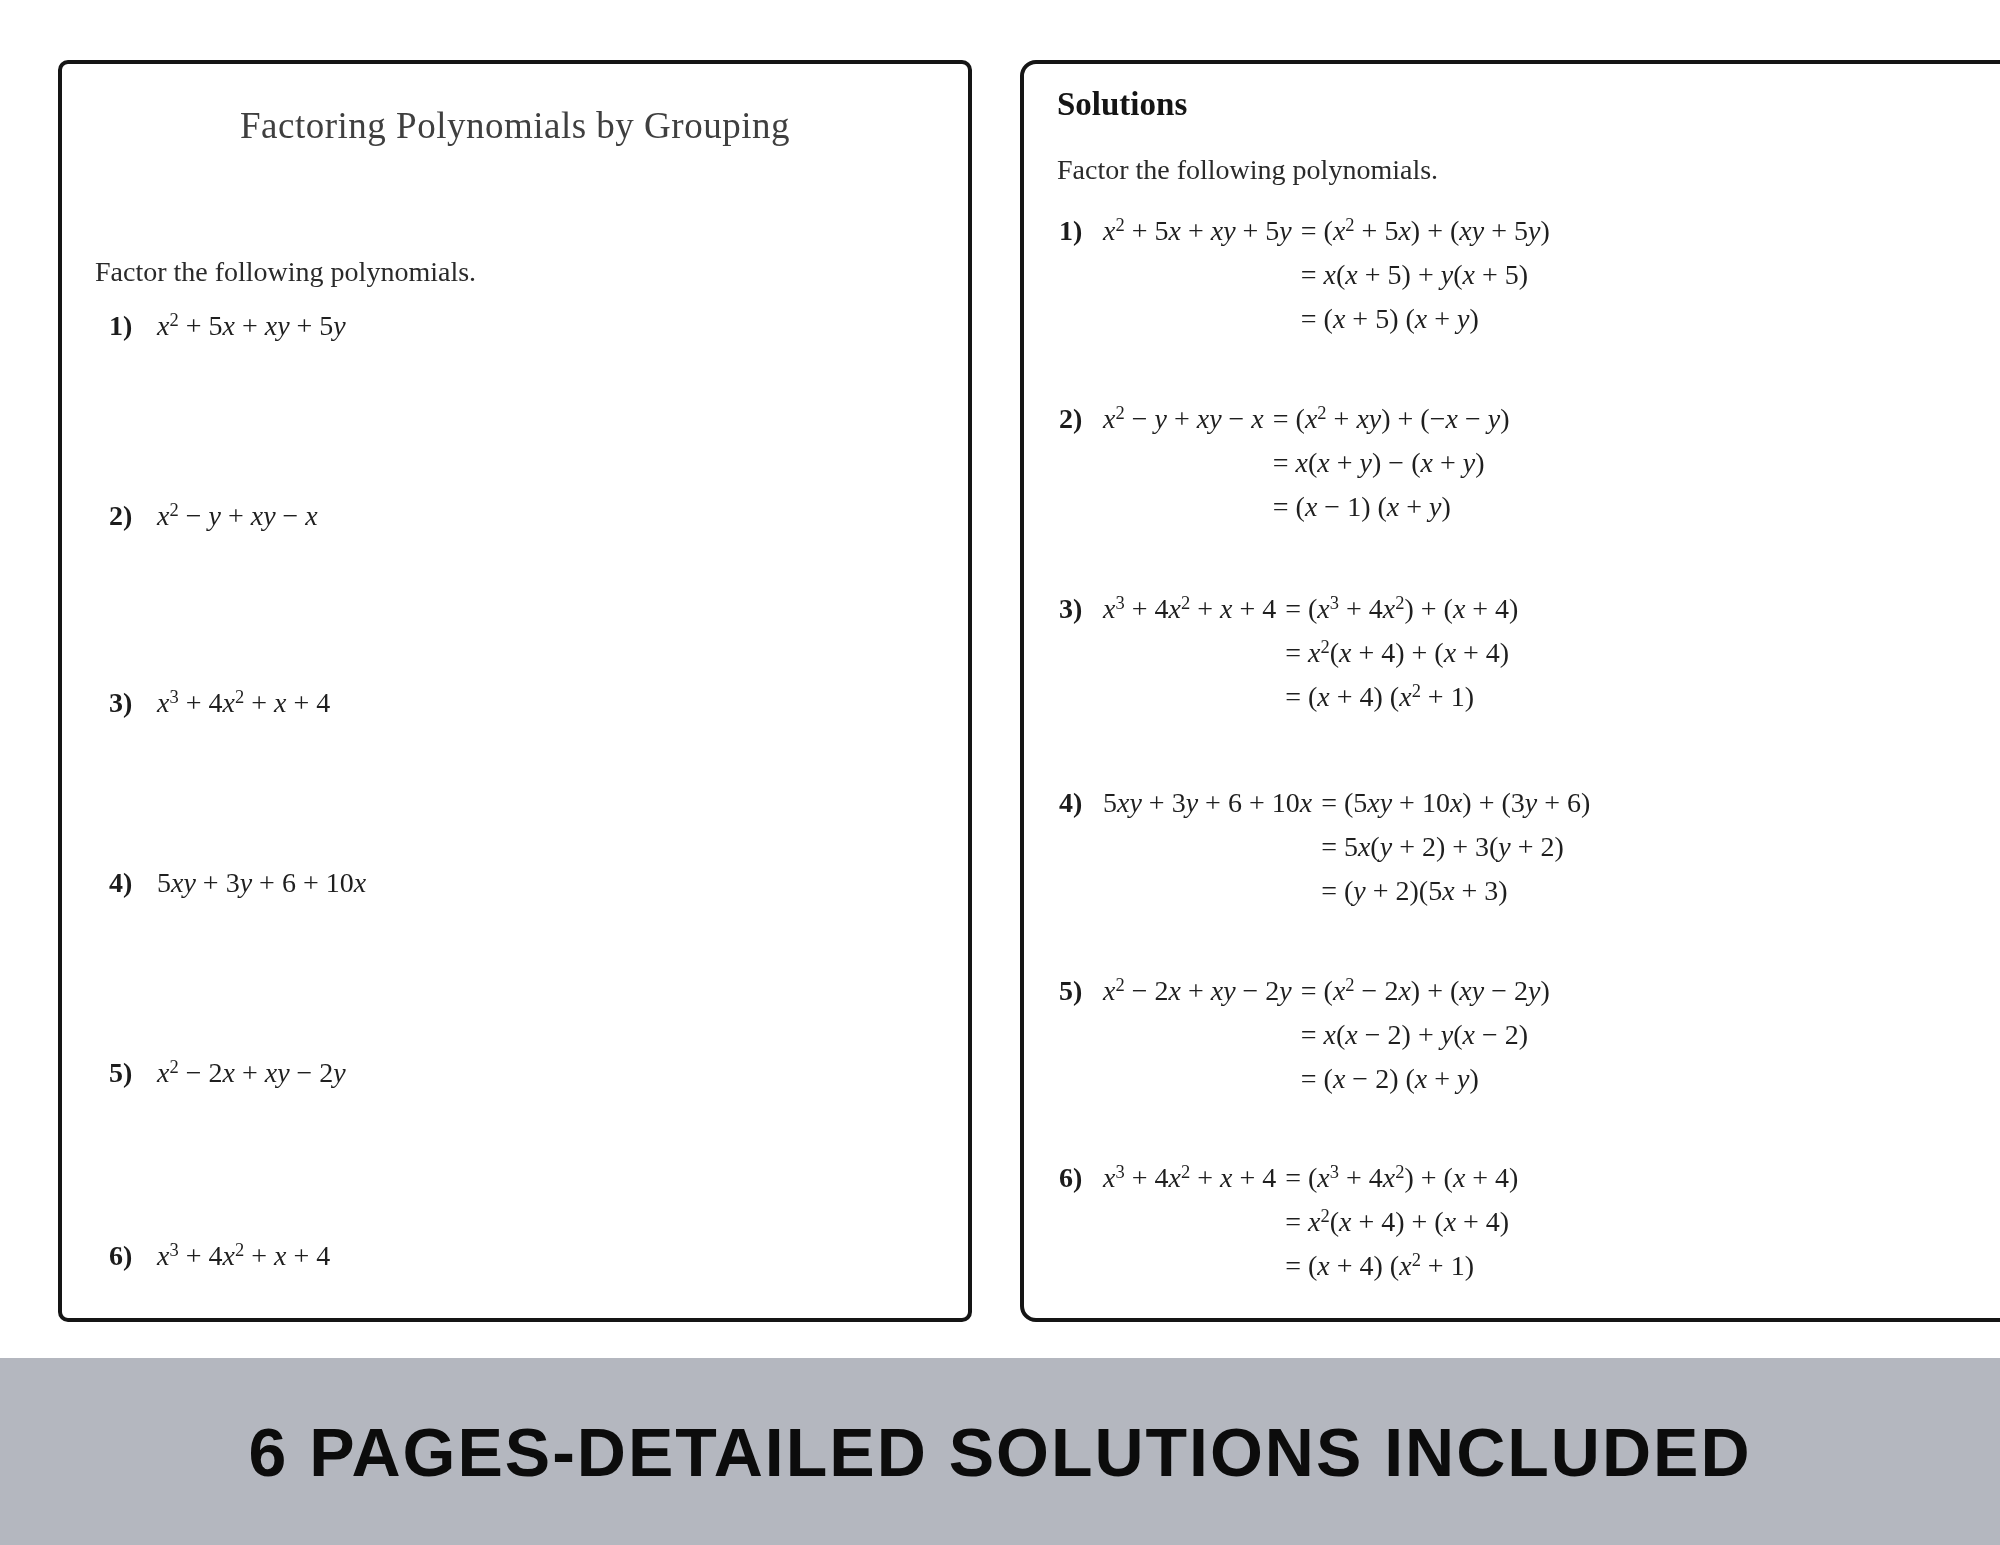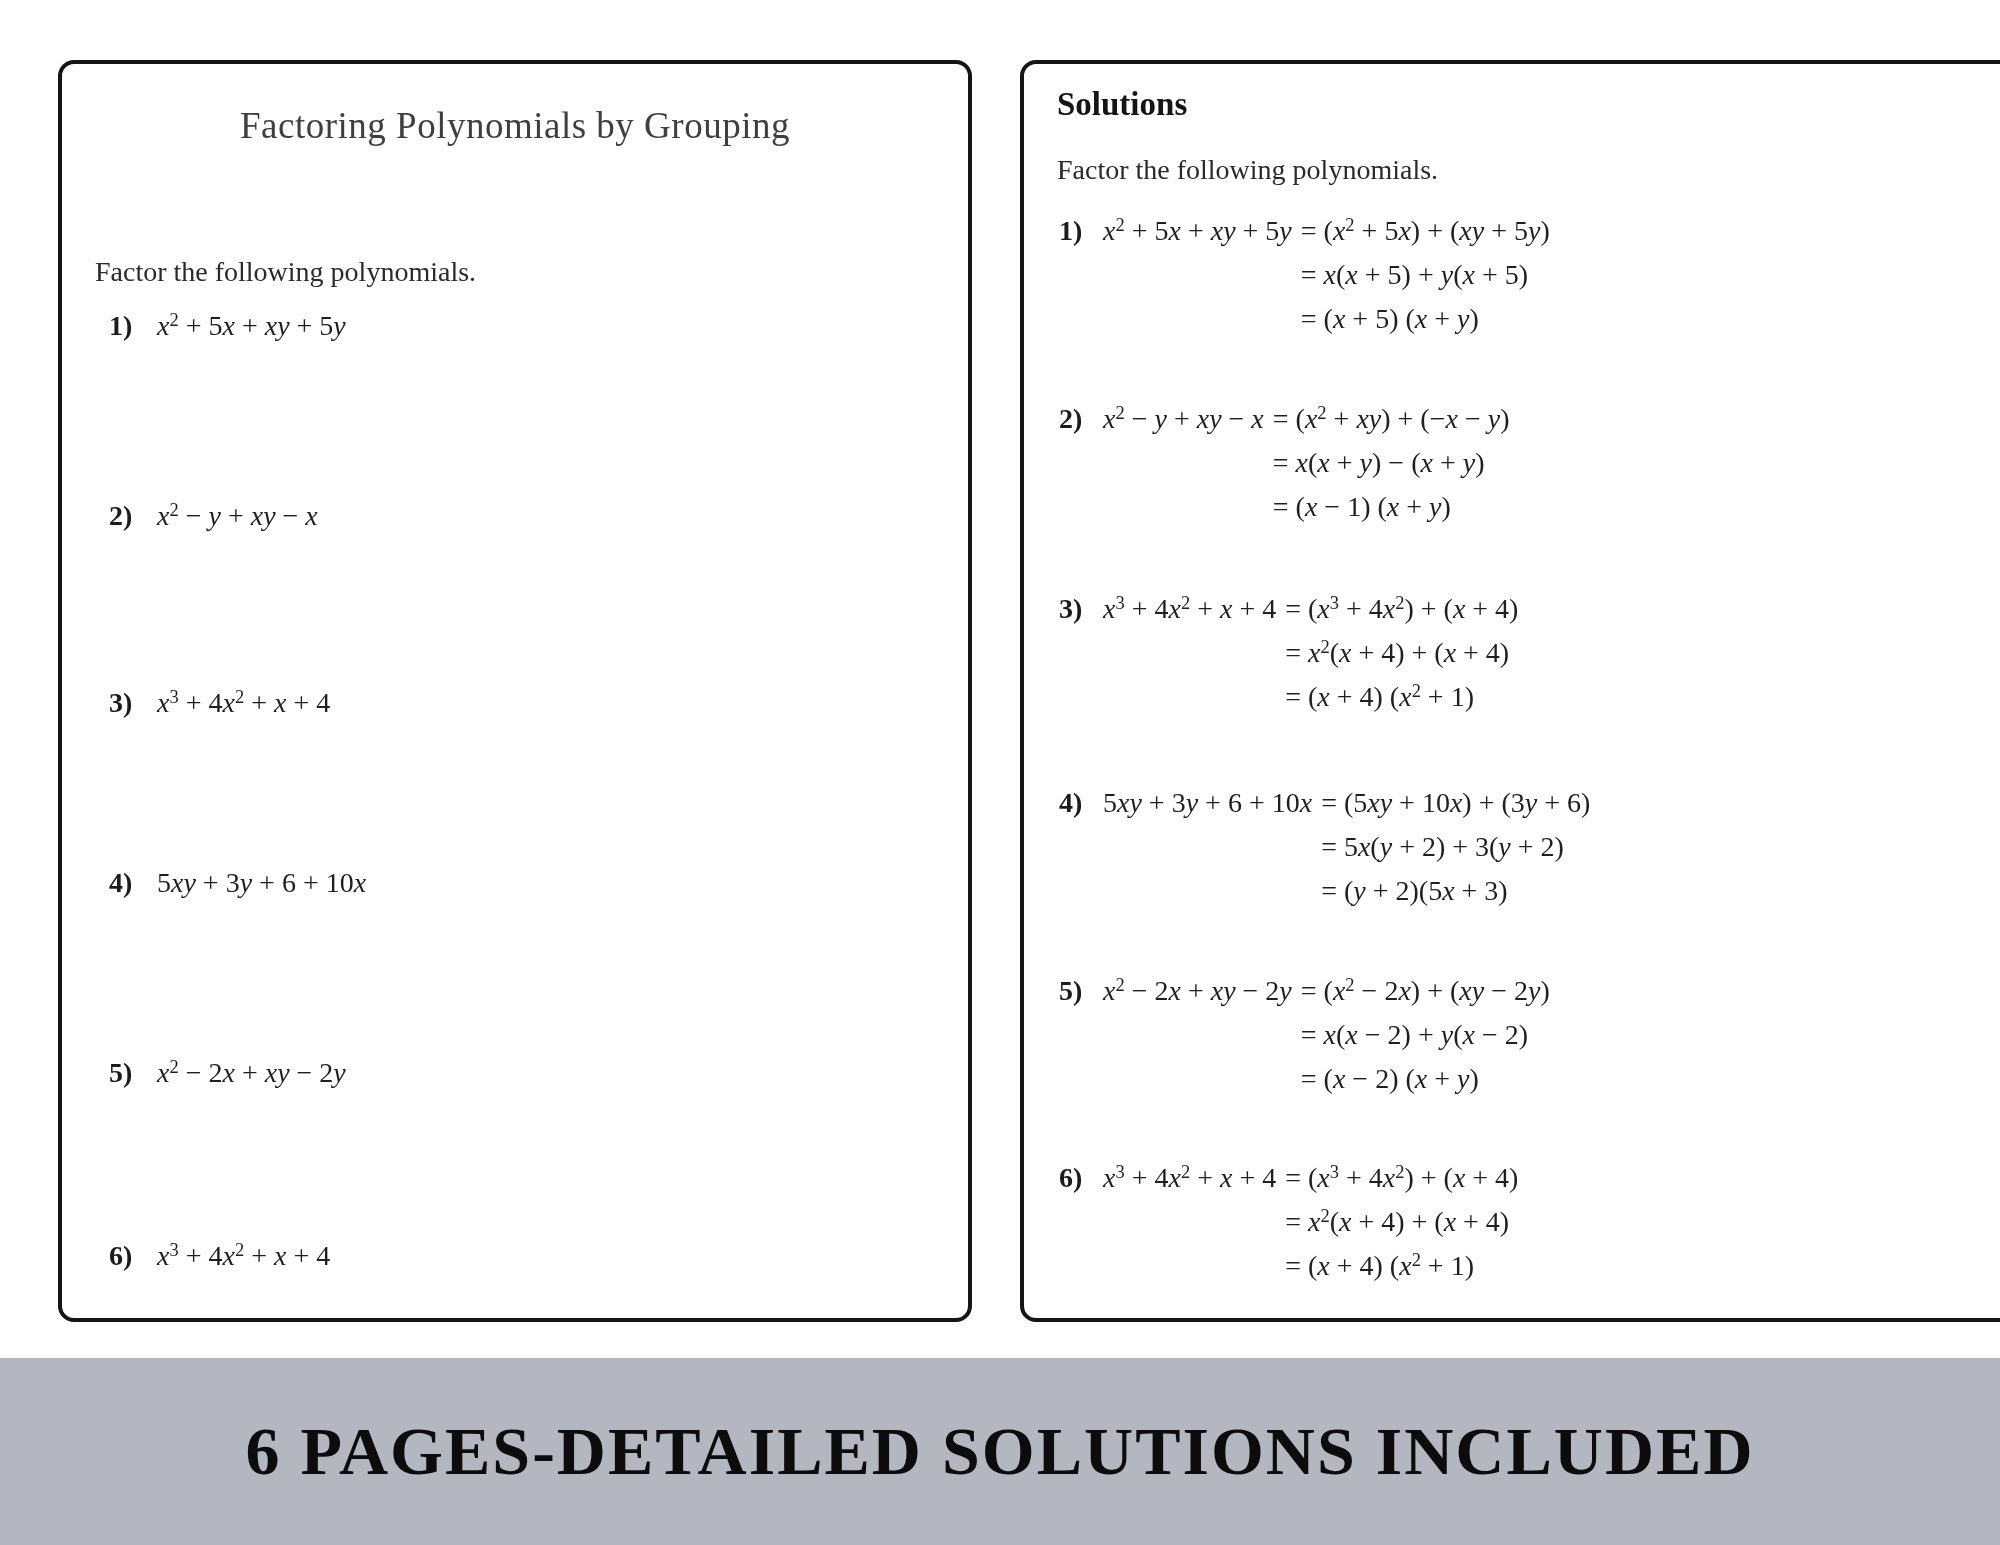--- a/index.html
+++ b/index.html
@@ -5,21 +5,21 @@
   html,body{margin:0;padding:0;}
   body{
     width:2000px;height:1545px;background:#ffffff;position:relative;
     font-family:"Liberation Serif","DejaVu Serif",serif;color:#1f1f1f;
     overflow:hidden;
   }
   .page{
     position:absolute;top:60px;height:1262px;background:#fff;
     border:4px solid #151515;border-radius:16px;box-sizing:border-box;
   }
-  .page-left{left:58px;width:914px;}
+  .page-left{left:58px;width:914px;border-radius:10px;}
   .page-right{left:1020px;width:1006px;}
 
   .ws-title{
     position:absolute;top:40px;left:0;right:0;text-align:center;
     font-size:37px;color:#3f3f3f;letter-spacing:.5px;
   }
   .instruction{
     position:absolute;left:33px;font-size:28px;color:#2a2a2a;text-align:right;
   }
   .ws-instruction{top:192px;}
@@ -43,21 +43,21 @@
   .rhs{margin-left:9px;}
 
   .math i{font-style:italic;}
   .math sup{font-size:.66em;vertical-align:.5em;line-height:0;}
 
   .banner{
     position:absolute;left:0;top:1358px;width:2000px;height:187px;
     display:flex;align-items:center;justify-content:center;
   }
   .banner-text{
-    font-family:Liberation Serif, serif;
+    font-family:Liberation Sans, sans-serif;
     font-weight:bold;font-size:68px;letter-spacing:2px;color:#0c0c0c;
     white-space:nowrap;
   }
 </style>
 </head>
 <body>
 
 <div class="page page-left" style="border-color: rgb(21, 21, 21);">
   <div class="ws-title">Factoring Polynomials by Grouping</div>
   <div class="instruction ws-instruction">Factor the following polynomials.</div>

